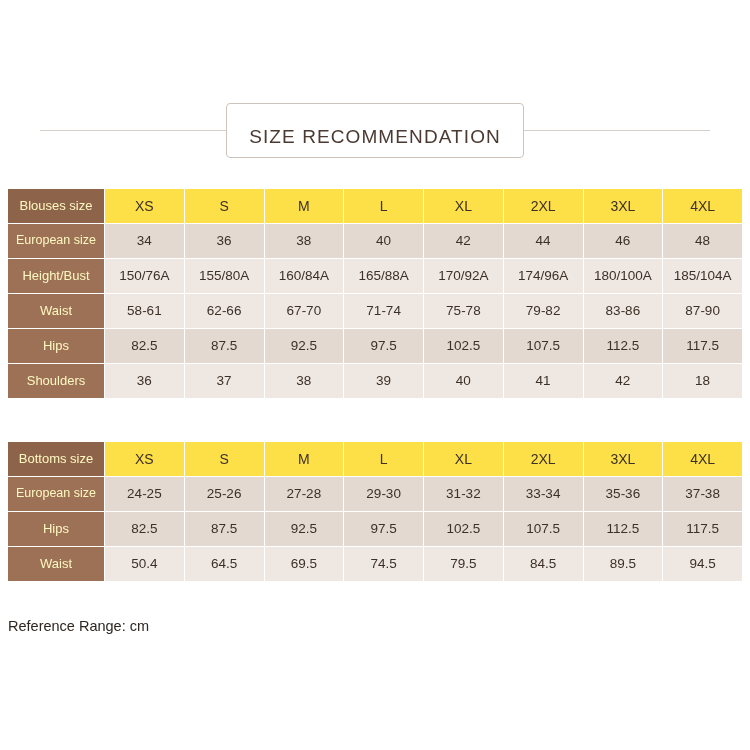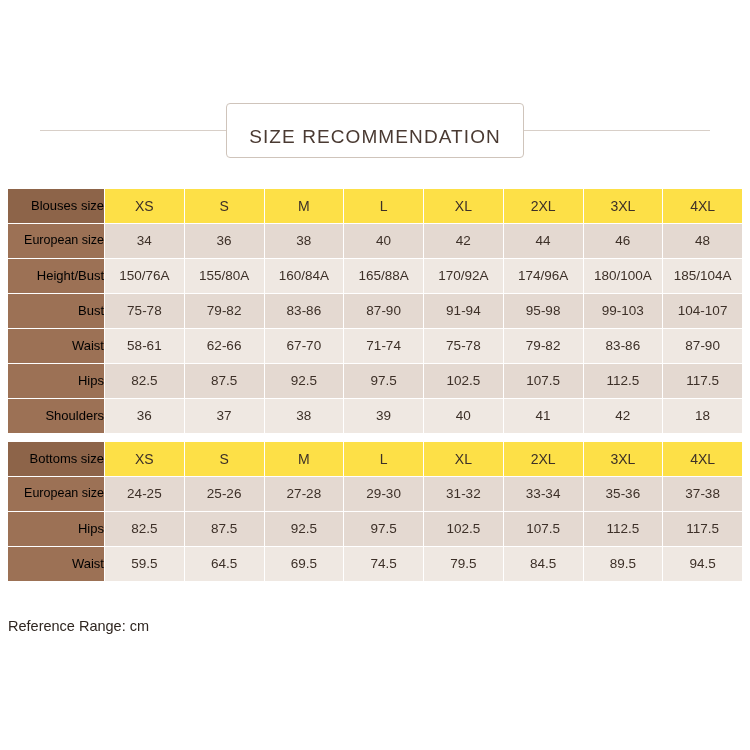--- a/index.html
+++ b/index.html
@@ -81,24 +81,23 @@
     vertical-align: middle;
     font-size: 13.5px;
     color: #3d3028;
     height: 34px;
     padding: 0;
     line-height: 1.15;
   }
   
   .table td.rowhead {
     background: #9c7155;
-    color: #000000;
+    color: #fef9c3;
     width: 96px;
     font-size: 13px;
-    text-align: right;
   }
   .table td.rowhead.small {
     font-size: 12.5px;
     line-height: 1.1;
     margin-left: 15px;
   }
   
   .table td.cell { background: #efe8e2; }
   .table tr.alt td.cell { background: #e4d9d1; }
   
@@ -160,31 +159,20 @@
         <td class="rowhead">Height/Bust</td>
         <td class="cell">150/76A</td>
         <td class="cell">155/80A</td>
         <td class="cell">160/84A</td>
         <td class="cell">165/88A</td>
         <td class="cell">170/92A</td>
         <td class="cell">174/96A</td>
         <td class="cell">180/100A</td>
         <td class="cell">185/104A</td>
       </tr>
-      <tr class="alt">
-        <td class="rowhead">Bust</td>
-        <td class="cell">75-78</td>
-        <td class="cell">79-82</td>
-        <td class="cell">83-86</td>
-        <td class="cell">87-90</td>
-        <td class="cell">91-94</td>
-        <td class="cell">95-98</td>
-        <td class="cell">99-103</td>
-        <td class="cell">104-107</td>
-      </tr>
       <tr>
         <td class="rowhead">Waist</td>
         <td class="cell">58-61</td>
         <td class="cell">62-66</td>
         <td class="cell">67-70</td>
         <td class="cell">71-74</td>
         <td class="cell">75-78</td>
         <td class="cell">79-82</td>
         <td class="cell">83-86</td>
         <td class="cell">87-90</td>
@@ -244,21 +232,21 @@
         <td class="cell">87.5</td>
         <td class="cell">92.5</td>
         <td class="cell">97.5</td>
         <td class="cell">102.5</td>
         <td class="cell">107.5</td>
         <td class="cell">112.5</td>
         <td class="cell">117.5</td>
       </tr>
       <tr>
         <td class="rowhead">Waist</td>
-        <td class="cell">59.5</td>
+        <td class="cell">50.4</td>
         <td class="cell">64.5</td>
         <td class="cell">69.5</td>
         <td class="cell">74.5</td>
         <td class="cell">79.5</td>
         <td class="cell">84.5</td>
         <td class="cell">89.5</td>
         <td class="cell">94.5</td>
       </tr>
     </tbody>
   </table>

